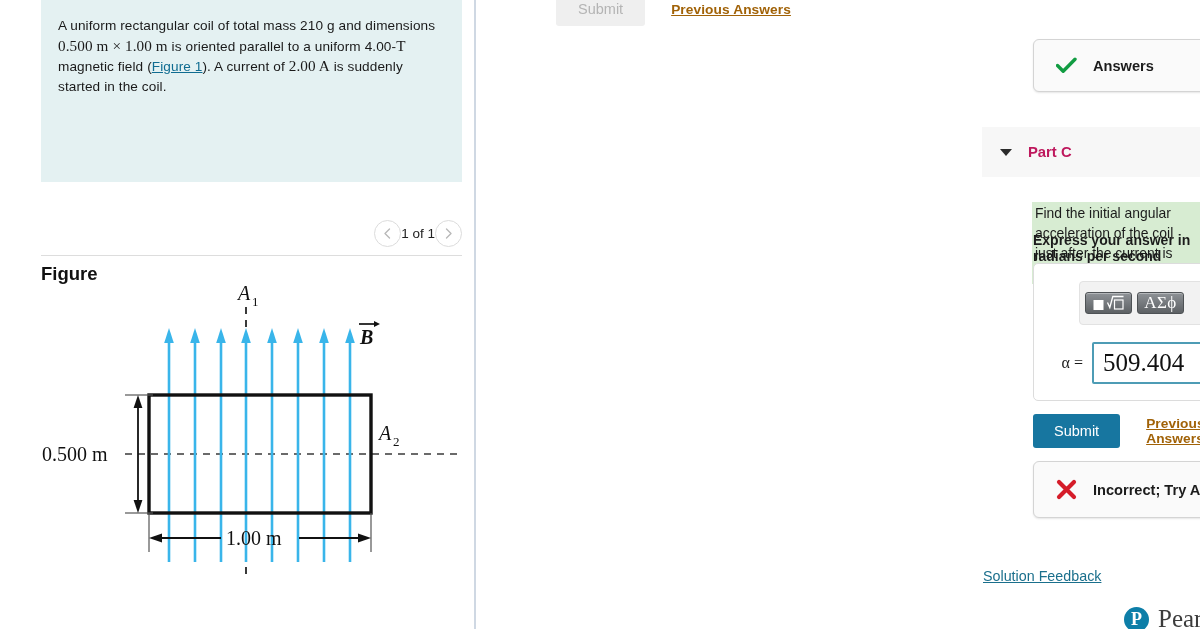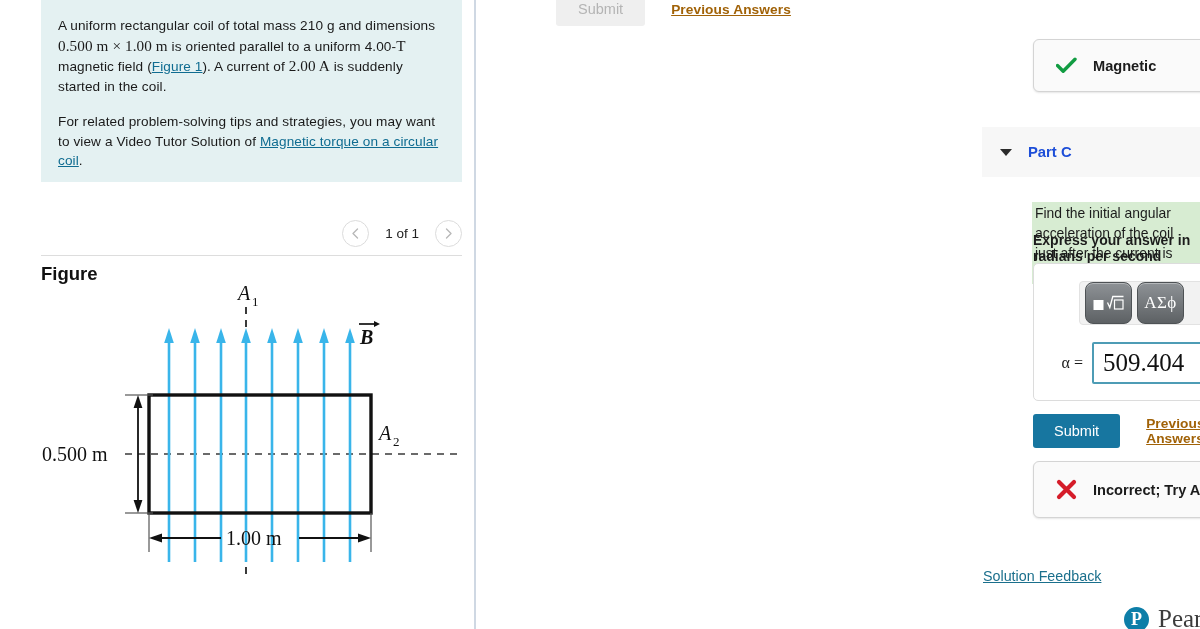--- a/index.html
+++ b/index.html
@@ -39,21 +39,21 @@
 
   .figure-head {
     position: absolute; left: 41px; top: 216px; width: 421px; height: 42px;
   }
   .figure-title {
     position: absolute; left: 0; top: 3px;
     font-size: 18.5px; font-weight: bold; color: #111; margin-top: 44px;
   }
   .fig-nav {
     position: absolute; right: 0px; top: 4px;
-    display: flex; align-items: center; gap: 16px;
+    display: flex; align-items: center; gap: 0;
   }
   .circ-btn {
     width: 27px; height: 27px; border-radius: 50%;
     border: 1px solid #dcdcdc; background: #fff;
     display: flex; align-items: center; justify-content: center;
     cursor: pointer;
   }
   .circ-btn svg { display:block; }
   .fig-count { font-size: 13.5px; color: #222; }
   .figure-rule {
@@ -102,21 +102,21 @@
   .part-header {
     position: absolute; left: 506px; top: 127px; width: 694px; height: 50px;
     background: #f7f7f7; display: flex; align-items: center;
   }
   .caret {
     margin-left: 18px; margin-right: 16px;
     width: 0; height: 0;
     border-left: 6px solid transparent; border-right: 6px solid transparent;
     border-top: 7px solid #2b2b2b; cursor: pointer;
   }
-  .part-label { font-size: 14.8px; font-weight: bold; color: #1d4ed8; }
+  .part-label { font-size: 14.8px; font-weight: bold; color: #be185d; }
 
   .q-highlight {
     position: absolute; left: 556px; top: 202px;
     background: #d7ecd2; color: #1b1b1b;
     font-size: 13.9px; line-height: 20px; padding: 1px 3px;
   }
   .q-express {
     position: absolute; left: 557px; top: 232px;
     font-size: 14px; font-weight: bold; color: #1c1c1c;
   }
@@ -124,21 +124,21 @@
   .answer-card {
     position: absolute; left: 557px; top: 263px; width: 491px; height: 138px;
     border: 1px solid #dcdcdc; border-radius: 5px; background: #fff;
   }
   .mathbar {
     position: absolute; left: 45px; top: 17px; width: 322px; height: 44px;
     background: #f2f2f2; border: 1px solid #e2e2e2; border-radius: 4px;
     display: flex; align-items: center; gap: 5px; padding-left: 5px;
   }
   .mbtn {
-    width: 47px; height: 42px; border-radius: 8px;
+    width: 47px; height: 22px; border-radius: 3px;
     background: linear-gradient(#8e9296, #5d6164);
     border: 1px solid #4e5255;
     box-shadow: inset 0 1px 0 rgba(255,255,255,.35);
     display: flex; align-items: center; justify-content: center;
     cursor: pointer; color: #fff;
   }
   .mbtn-greek { font-family: "Liberation Serif", serif; font-size: 17px; letter-spacing:.5px; }
   .ibtn {
     width: 34px; height: 32px; display:flex; align-items:center;
     justify-content:center; cursor:pointer; color:#1d1d1d;
@@ -189,21 +189,20 @@
 </head>
 <body>
 
 <div class="page">
 
   <div class="left-panel">
 
     <div class="problem-box">
       <p class="problem-p"><span>A uniform rectangular coil of total mass 210 g and dimensions </span><span class="mathy">0.500 m × 1.00 m</span><span> is oriented parallel to a uniform 4.00-</span><span class="mathy">T</span><span> magnetic field (</span><span class="link link-dark">Figure 1</span><span>). A current of </span><span class="mathy">2.00 A</span><span> is suddenly started in the coil.</span></p>
 
-      <p class="problem-p"><span>For related problem-solving tips and strategies, you may want to view a Video Tutor Solution of </span><span class="link link-dark">Magnetic torque on a circular coil</span><span>.</span></p>
     </div>
 
     <div class="figure-head">
       <div class="figure-title">Figure</div>
       <div class="fig-nav">
         <div class="circ-btn">
           <svg width="11" height="13" viewBox="0 0 11 13">
               <path d="M7.5 2 L3 6.5 L7.5 11" fill="none" stroke="#b8b8b8" stroke-width="1.4" stroke-linecap="round" stroke-linejoin="round"></path>
             </svg>
         </div>
@@ -304,21 +303,21 @@
       <button class="btn-submit-disabled">Submit</button>
       <span class="link-bold">Previous Answers</span>
     </div>
 
     <div class="status-box status-box-correct">
       <span class="status-icon">
         <svg width="21" height="17" viewBox="0 0 21 17">
             <path d="M1.5 8.5 L7.2 14.2 L19 2.2" fill="none" stroke="#119c42" stroke-width="3.4" stroke-linecap="round" stroke-linejoin="round"></path>
           </svg>
       </span>
-      <span class="status-text">Magnetic</span>
+      <span class="status-text">Answers</span>
     </div>
 
     <div class="part-header">
       <div class="caret"></div>
       <div class="part-label">Part C</div>
     </div>
 
     <div class="q-highlight">Find the initial angular acceleration of the coil just after the current is started.</div>
     <div class="q-express">Express your answer in radians per second squared.</div>
 

